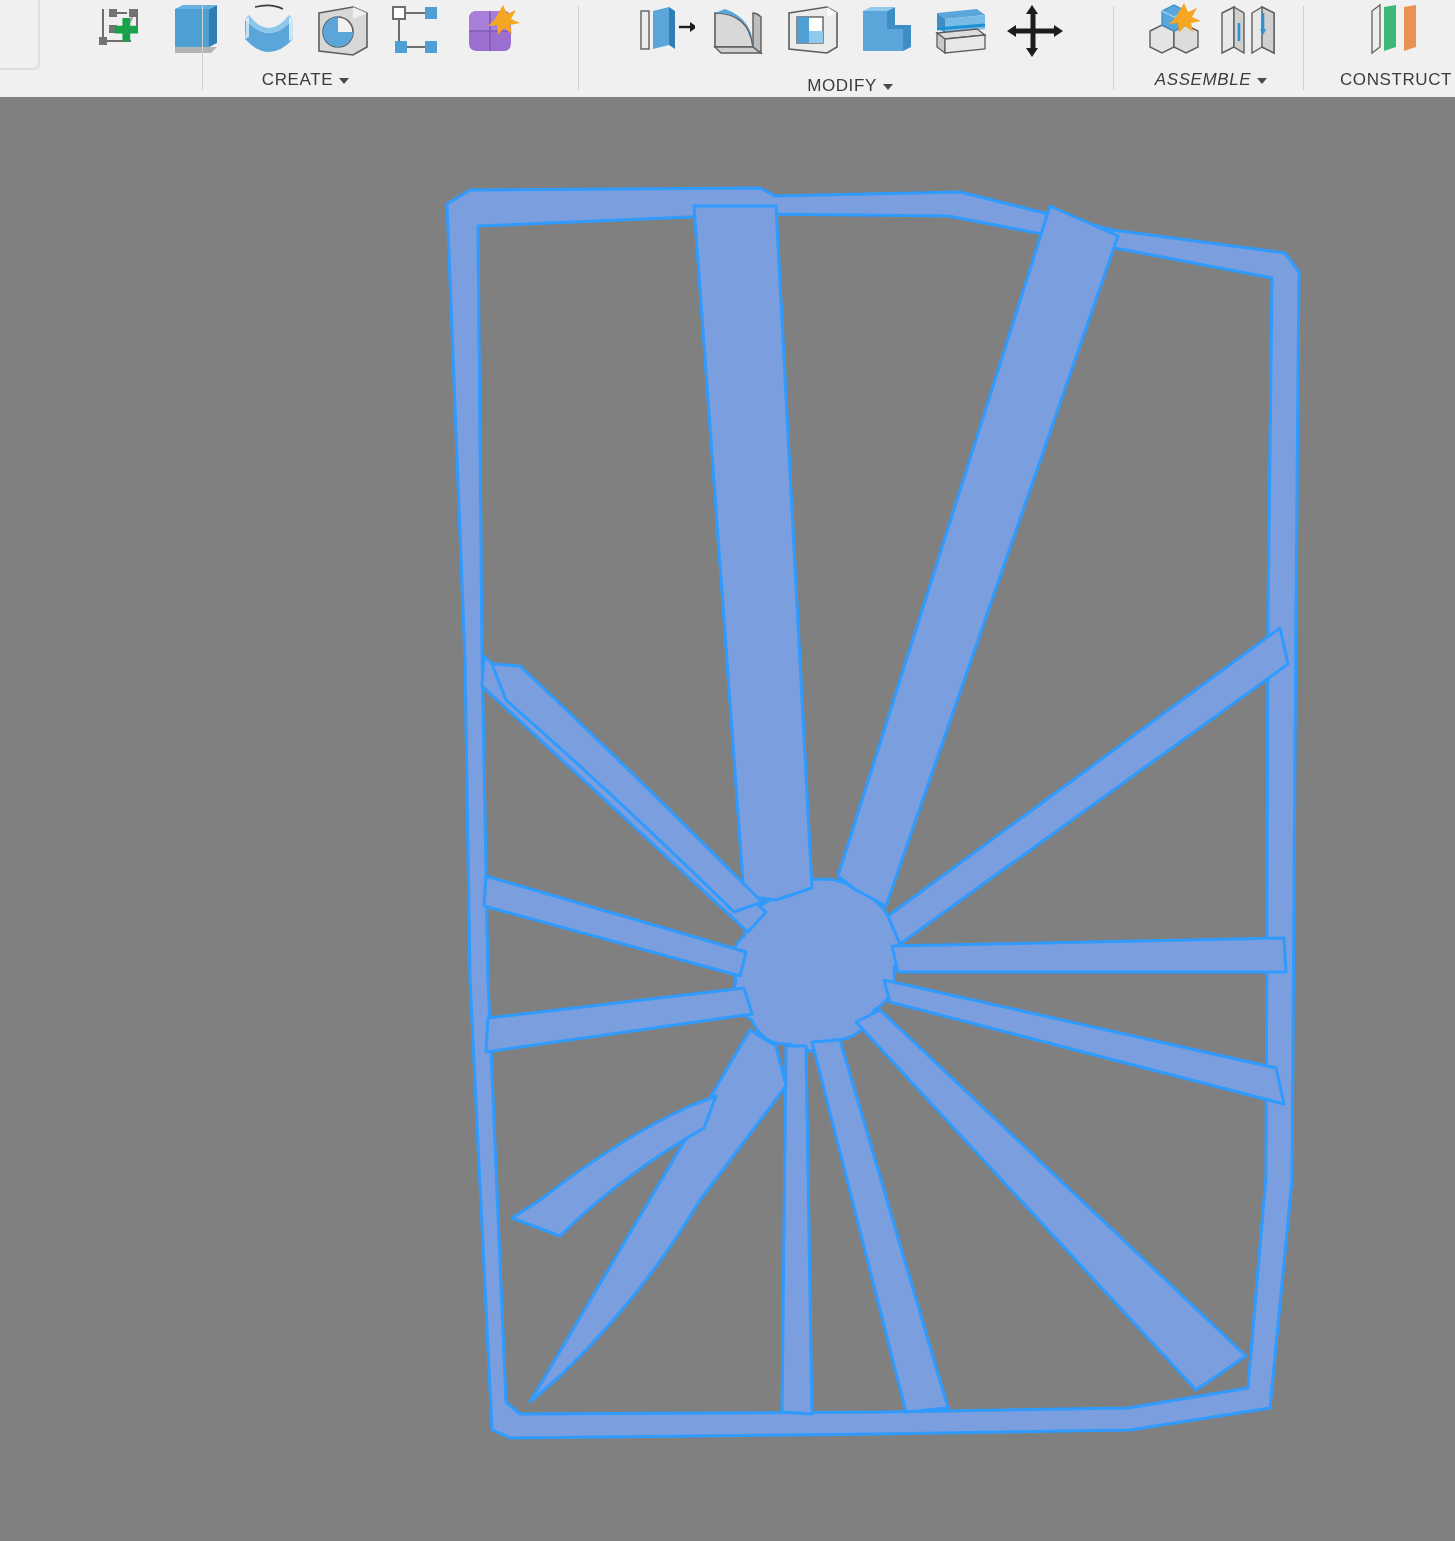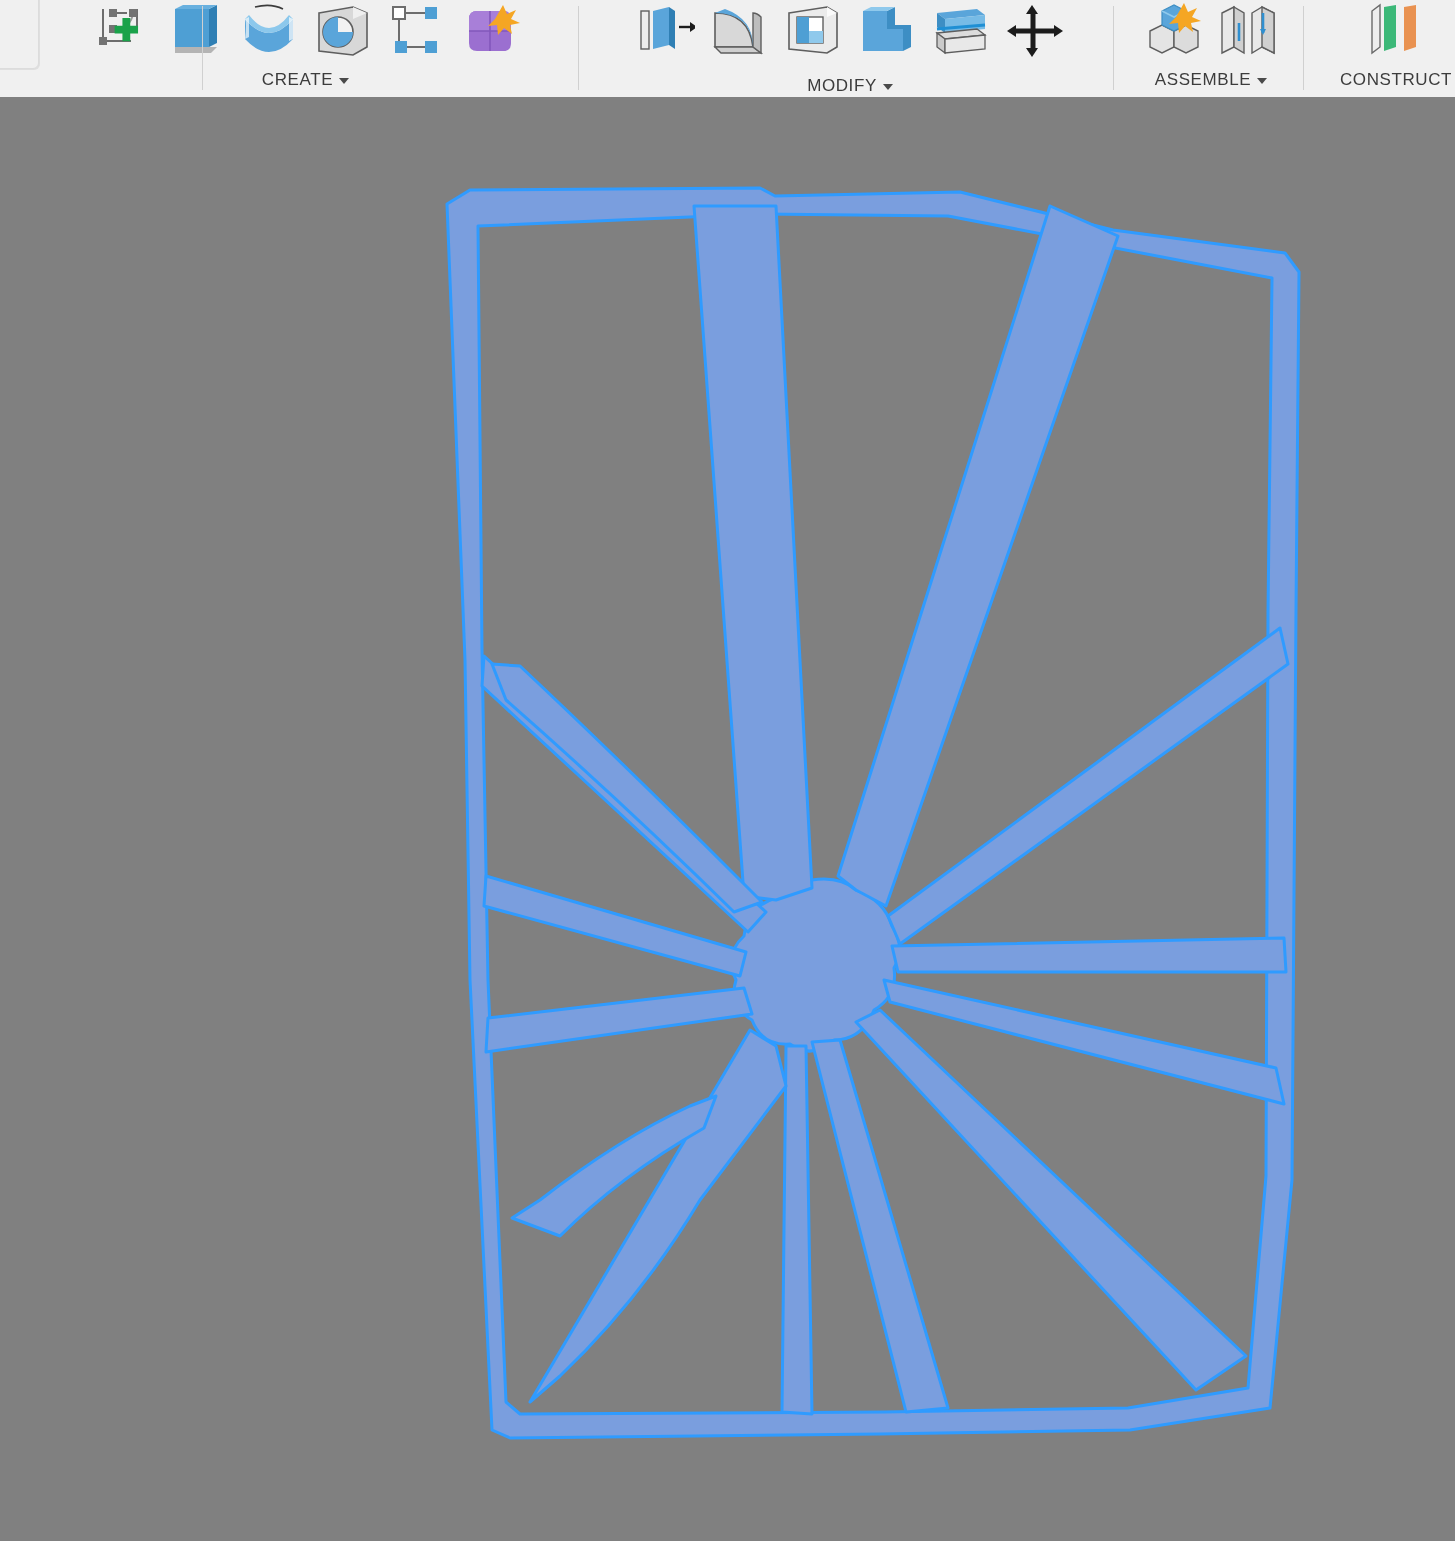--- a/index.html
+++ b/index.html
@@ -268,21 +268,21 @@
         </div>
       </div>
       <div class="panel-label">
         <span>MODIFY</span>
         <span class="caret"></span>
       </div>
     </div>
 
     <div class="divider" style="left:1113px;"></div>
 
-    <div class="panel" style="left:1122px;width:178px;">
+    <div class="panel" style="left:1122px;width:178px;font-style:italic;">
       <div class="panel-icons">
         <div class="tool" title="New Component">
           <svg width="60" height="60" viewBox="0 0 60 60">
             <path d="M6 28 L18 22 L30 28 L30 44 L18 50 L6 44 Z" fill="#e4e4e4" stroke="#5e5e5e" stroke-width="1.4"></path>
             <path d="M30 28 L42 22 L54 28 L54 44 L42 50 L30 44 Z" fill="#dcdcdc" stroke="#5e5e5e" stroke-width="1.4"></path>
             <path d="M18 8 L30 2 L42 8 L42 22 L30 28 L18 22 Z" fill="#5aa5da" stroke="#3d8ec4" stroke-width="1.2"></path>
             <path d="M18 8 L30 14 L42 8" fill="none" stroke="#8fc9ec" stroke-width="1.6"></path>
             <path d="M40 0 l4 9 9-4 -5 9 9 4 -10 2 2 9 -8-6 -6 7 -1-10 -9 1 7-7z" fill="#f5a623"></path>
           </svg>
         </div>

